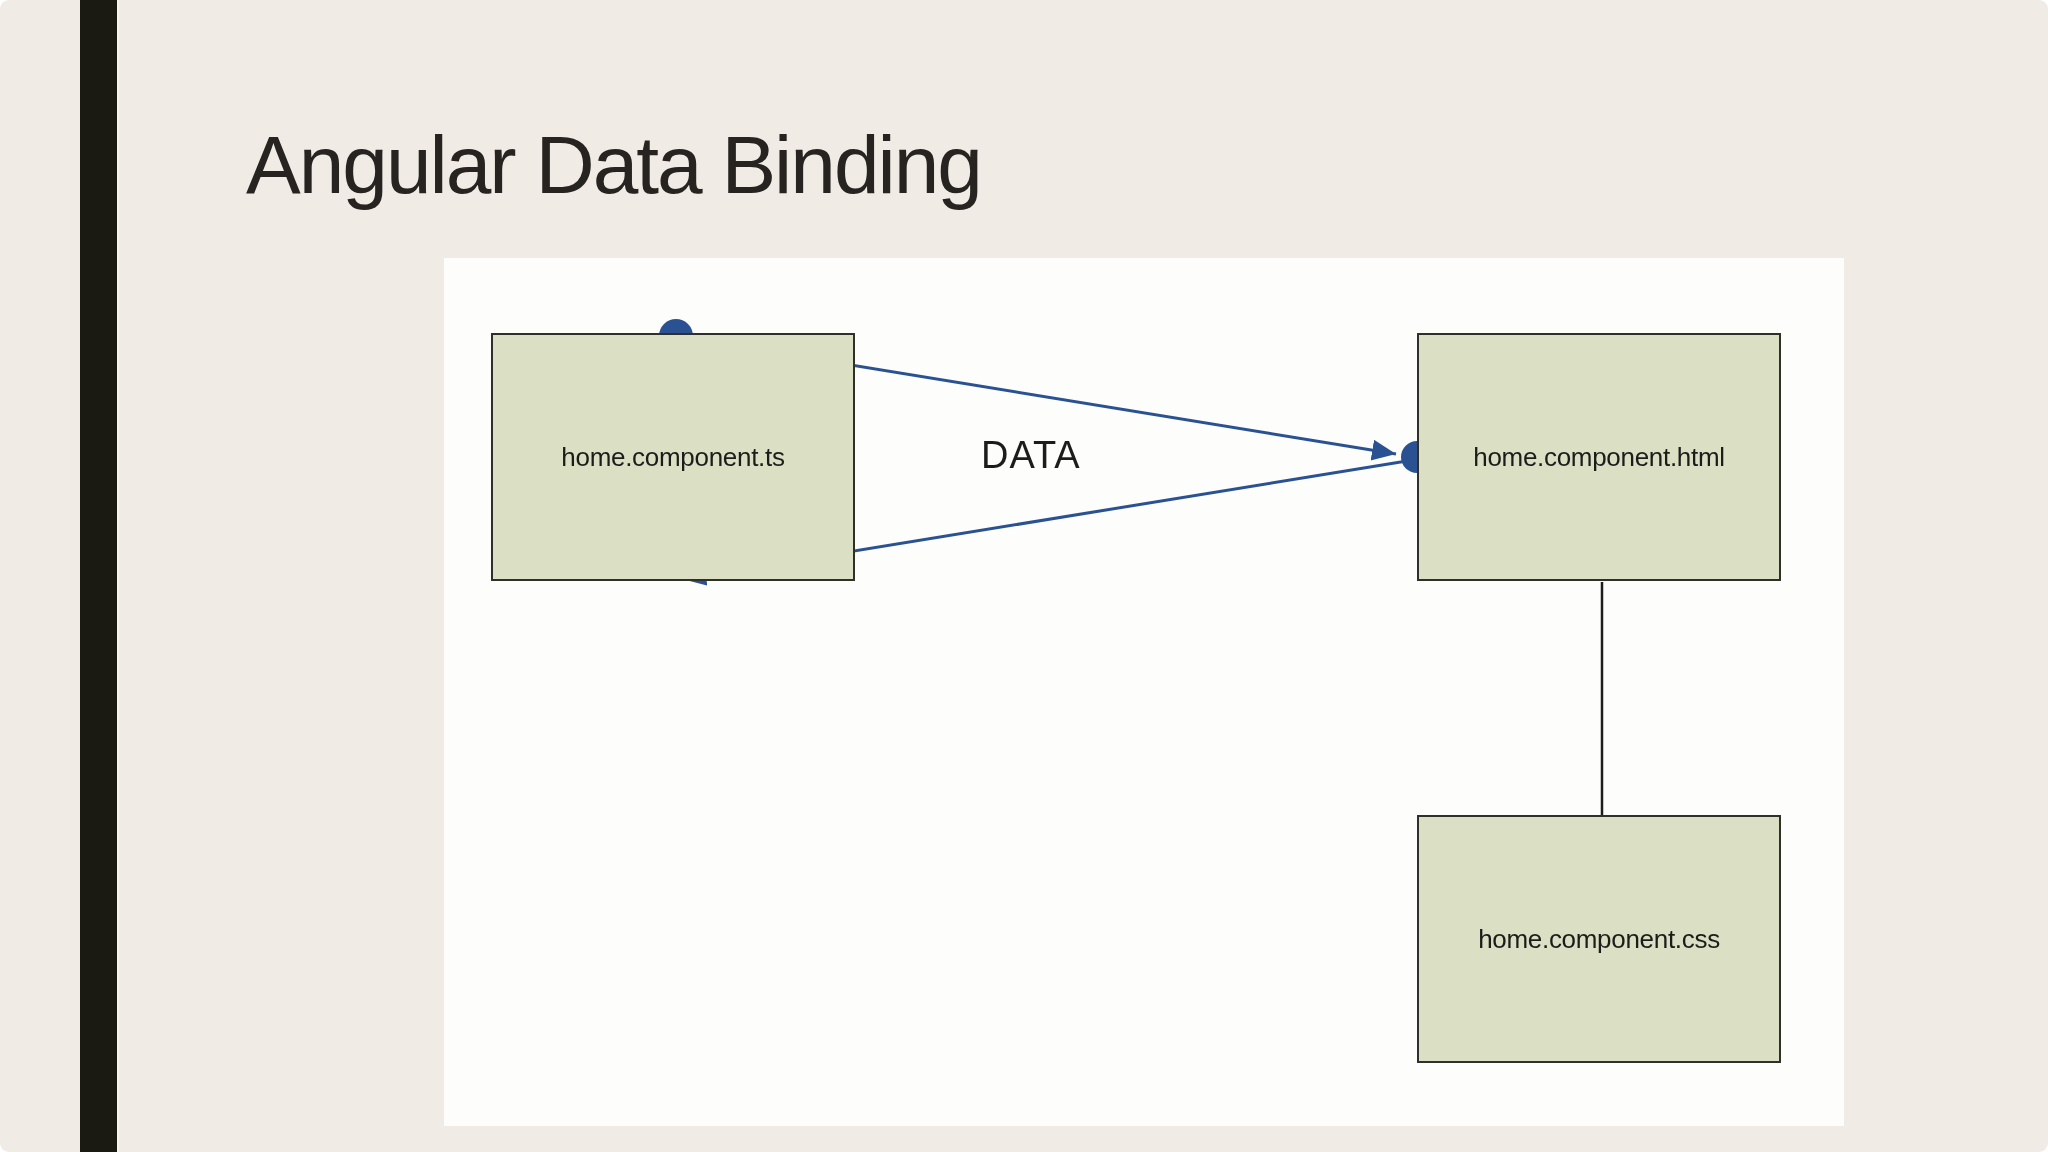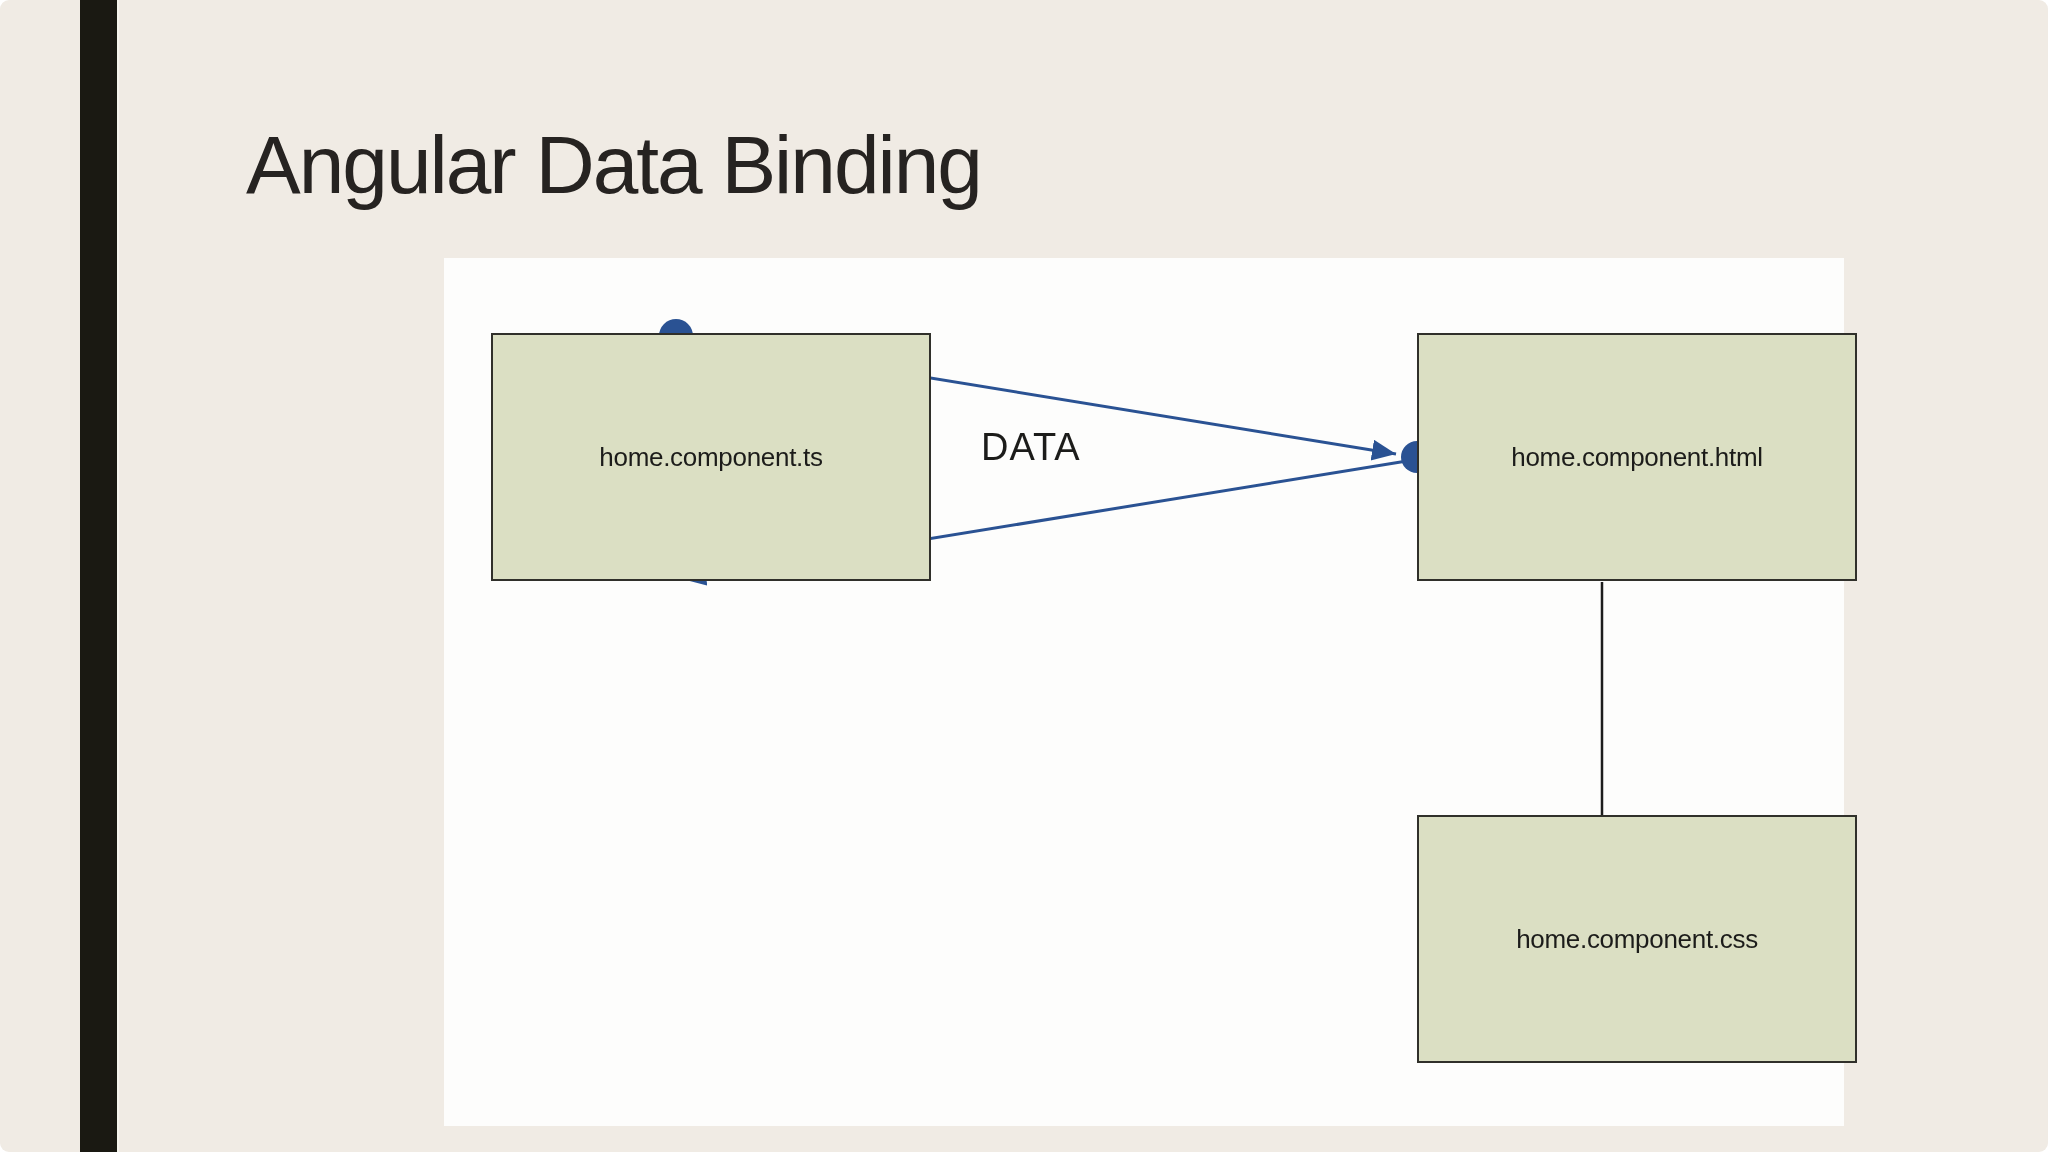--- a/index.html
+++ b/index.html
@@ -63,41 +63,41 @@
     width: 1400px;
     height: 868px;
   }
 
   .blue-stroke { stroke: var(--arrow-blue); stroke-width: 3; fill: none; }
   .blue-fill   { fill: var(--arrow-blue); }
   .black-stroke { stroke: var(--connector-line); stroke-width: 2.5; fill: none; }
 
   .node {
     position: absolute;
-    width: 440px;
+    width: 364px;
     height: 248px;
     background: var(--node-fill);
     border: 2px solid var(--node-border);
     display: flex;
     align-items: center;
     justify-content: center;
   }
   .node-label {
     font-size: 26px;
     letter-spacing: -0.3px;
     color: var(--node-text);
   }
   .node-ts   { left: 47px;  top: 75px; }
   .node-html { left: 973px; top: 75px; }
   .node-css  { left: 973px; top: 557px; }
 
   .data-label {
     position: absolute;
     left: 537px;
-    top: 168px;
+    top: 176px;
     font-size: 38px;
     letter-spacing: 1px;
     color: var(--node-text);
   }
 </style>
 </head>
 <body>
 
 <div class="stage">
 

